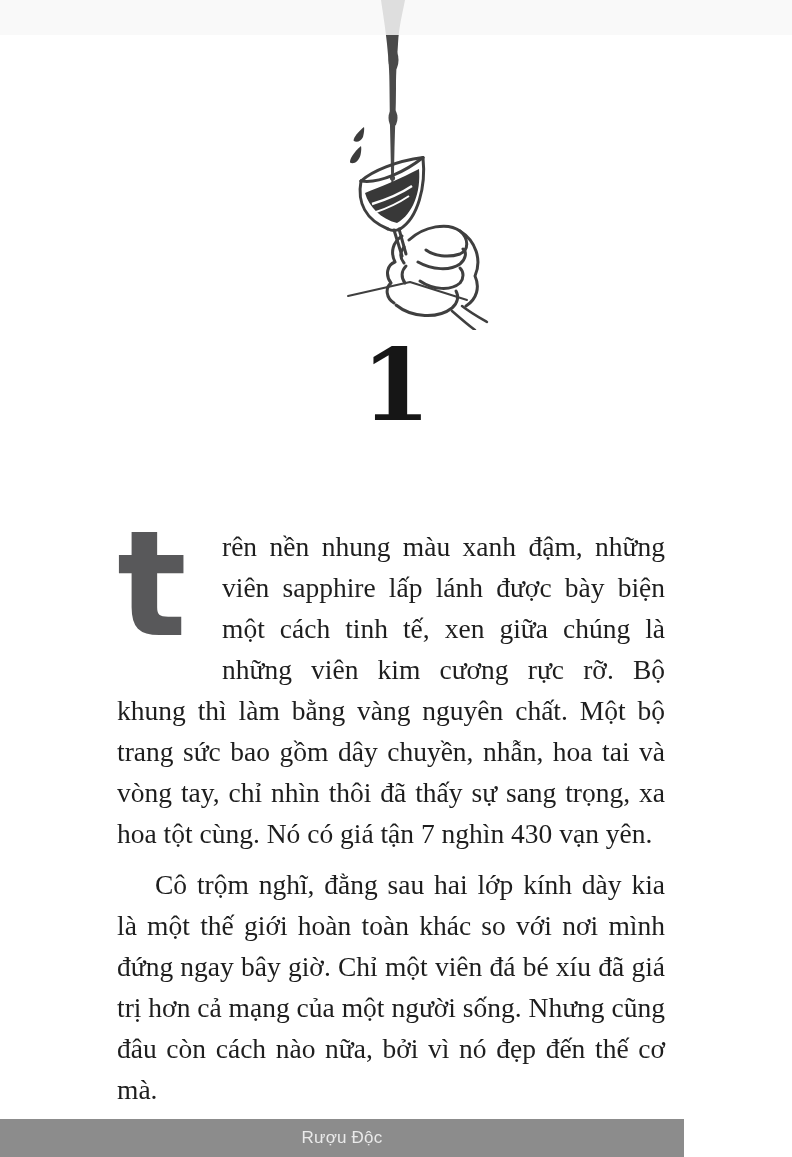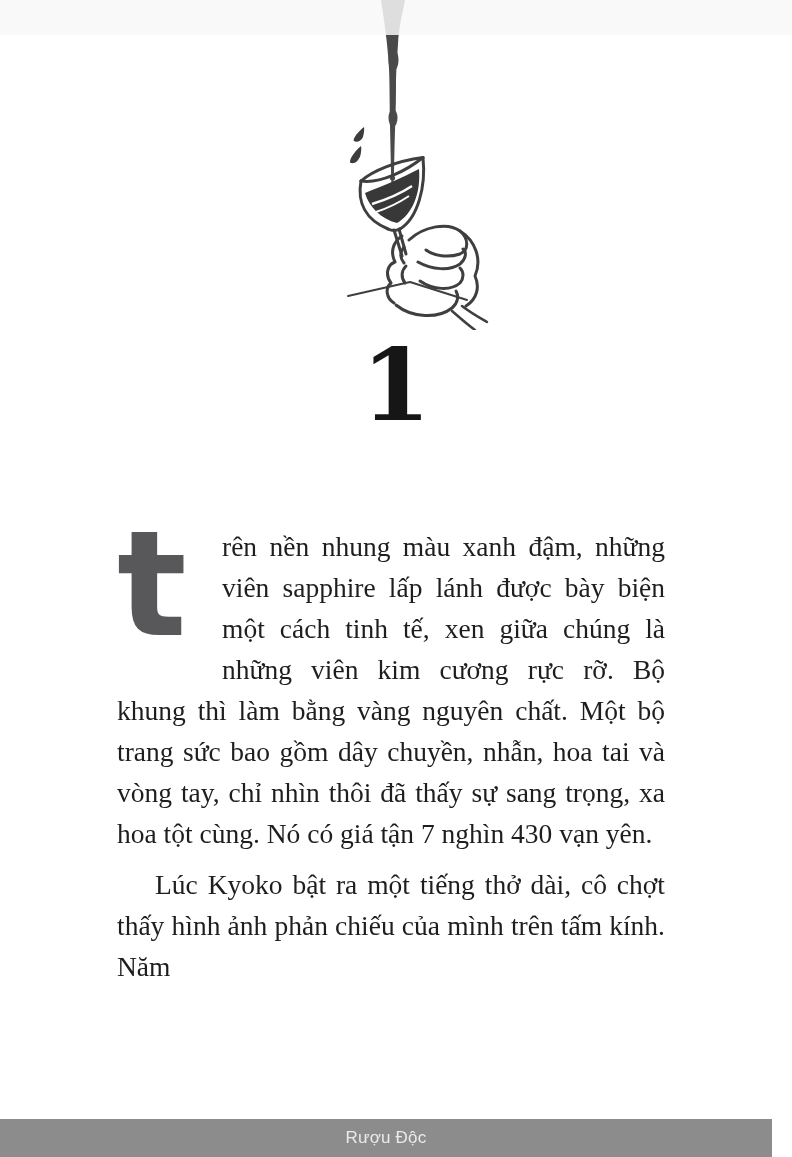--- a/index.html
+++ b/index.html
@@ -22,21 +22,21 @@
     font-size:27.5px;line-height:41px;color:#1e1e1e;text-align:justify;
   }
   .text-block p{margin:0 0 10px 0;text-indent:38px;}
   .text-block p.first{text-indent:0;}
   .dropcap{
     float:left;width:101px;height:119px;margin:5px 4px 0 0;
     font-family:"DejaVu Sans",sans-serif;font-weight:bold;
     font-size:146px;line-height:106px;color:#58585a;text-align:left;
   }
   .footer-bar{
-    position:absolute;left:0;bottom:0;width:772px;height:38px;z-index:5;
+    position:absolute;left:0;bottom:0;width:684px;height:38px;z-index:5;
     background:#8c8c8c;display:flex;align-items:center;justify-content:center;
   }
   .footer-title{
     font-family:"Liberation Sans",sans-serif;font-size:17px;color:#eaeaea;
     letter-spacing:0.2px;
   }
 </style>
 </head>
 <body>
 
@@ -81,18 +81,19 @@
     <path d="M122,311 C130,318 138,325 145,330" stroke-width="2.5"></path>
   </g>
 </svg>
 
 <div class="chapter-number">1</div>
 
 <main class="text-block">
   <p class="first">
     <span class="dropcap">t</span><span>rên nền nhung màu xanh đậm, những viên sapphire lấp lánh được bày biện một cách tinh tế, xen giữa chúng là những viên kim cương rực rỡ. Bộ khung thì làm bằng vàng nguyên chất. Một bộ trang sức bao gồm dây chuyền, nhẫn, hoa tai và vòng tay, chỉ nhìn thôi đã thấy sự sang trọng, xa hoa tột cùng. Nó có giá tận 7 nghìn 430 vạn yên.</span>
   </p>
+  <p>Cô trộm nghĩ, đằng sau hai lớp kính dày kia là một thế giới hoàn toàn khác so với nơi mình đứng ngay bây giờ. Chỉ một viên đá bé xíu đã giá trị hơn cả mạng của một người sống. Nhưng cũng đâu còn cách nào nữa, bởi vì nó đẹp đến thế cơ mà.</p>
   <p>Lúc Kyoko bật ra một tiếng thở dài, cô chợt thấy hình ảnh phản chiếu của mình trên tấm kính. Năm</p>
 </main>
 
 <footer class="footer-bar">
   <span class="footer-title">Rượu Độc</span>
 </footer>
 
 </body></html>

